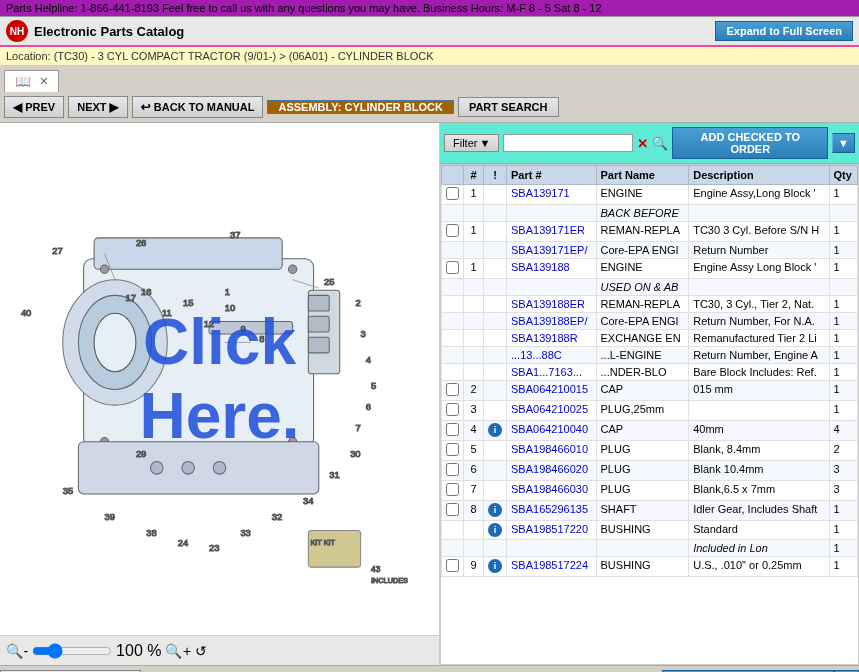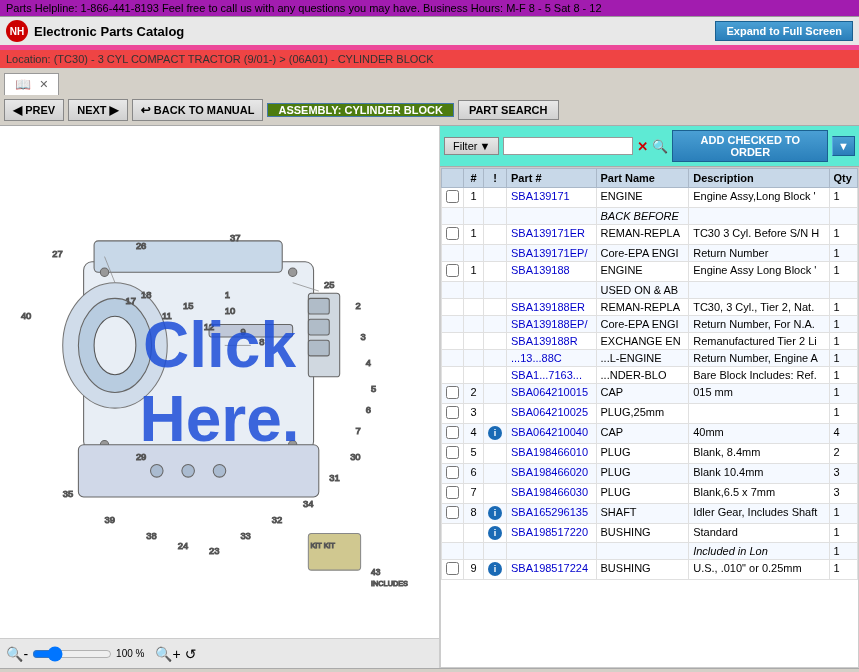--- a/index.html
+++ b/index.html
@@ -2,54 +2,54 @@
 <html><head>
   <meta charset="utf-8">
   <style>
     * { margin: 0; padding: 0; box-sizing: border-box; }
     body { font-family: Arial, sans-serif; font-size: 12px; background: #d4d0c8; width: 859px; height: 672px; overflow: hidden; }
 
     
     #top-bar { background: #a21caf; border-bottom: 1px solid #999; padding: 2px 6px; font-size: 11px; color: #000; }
 
     
-    #header { background: #e8e8e8; border-bottom: 5px solid #ec4899; display: flex; align-items: center; padding: 3px 6px; }
+    #header { background: #e8e8e8; border-bottom: 2px solid #ec4899; display: flex; align-items: center; padding: 3px 6px; }
     #header-logo { width: 22px; height: 22px; background: #c00; border-radius: 50%; display: inline-flex; align-items: center; justify-content: center; color: white; font-weight: bold; font-size: 10px; margin-right: 6px; }
     #header-title { font-size: 13px; font-weight: bold; flex: 1; }
     #page-layout-select { border: 1px solid #999; background: white; padding: 2px 4px; font-size: 11px; width: 160px; }
     #expand-btn { background: linear-gradient(to bottom, #4a9fd4, #2a7fba); color: white; border: 1px solid #1a6090; padding: 3px 10px; font-size: 11px; font-weight: bold; cursor: pointer; margin-left: 6px; }
 
     
-    #location-bar { background: #ef4444; border-bottom: 1px solid #ccc; padding: 3px 6px; font-size: 11px; color: #333; }
+    #location-bar { background: #fef9c3; border-bottom: 1px solid #ccc; padding: 3px 6px; font-size: 11px; color: #333; }
 
     
     #tab-bar { background: #d4d0c8; padding: 4px 4px 0; display: flex; align-items: flex-end; }
     #tab { background: white; border: 1px solid #999; border-bottom: none; padding: 3px 10px; font-size: 11px; display: flex; align-items: center; gap: 4px; }
     #tab-icon { color: #5a8fc2; font-size: 13px; }
     #tab-close { color: #666; cursor: pointer; font-size: 11px; margin-left: 4px; }
 
     
     #toolbar { background: #d4d0c8; padding: 4px 4px; display: flex; align-items: center; gap: 4px; border-bottom: 1px solid #aaa; }
     .toolbar-btn { display: flex; align-items: center; gap: 3px; padding: 3px 8px; font-size: 11px; font-weight: bold; border: 1px solid #888; cursor: pointer; background: linear-gradient(to bottom, #e8e8e8, #d0d0d0); color: #000; }
     .toolbar-btn .btn-icon { font-size: 12px; }
-    #assembly-label { background: #4d7c0f; color: white; padding: 0 10px; font-size: 11px; font-weight: bold; border: 1px solid #4477aa; }
+    #assembly-label { background: #a16207; color: white; padding: 0 10px; font-size: 11px; font-weight: bold; border: 1px solid #4477aa; }
     #part-search-btn { background: linear-gradient(to bottom, #e8e8e8, #d0d0d0); border: 1px solid #888; padding: 3px 10px; font-size: 11px; font-weight: bold; cursor: pointer; }
     #print-btn { background: linear-gradient(to bottom, #ffe066, #e6c800); border: 1px solid #cc9900; padding: 3px 10px; font-size: 11px; font-weight: bold; cursor: pointer; color: #000; }
 
     
     #main { display: flex; height: calc(672px - 130px); }
 
     
     #diagram-panel { width: 440px; background: white; border-right: 1px solid #ccc; position: relative; overflow: hidden; display: flex; flex-direction: column; }
     #diagram-area { flex: 1; background: white; display: flex; align-items: center; justify-content: center; position: relative; overflow: hidden; }
     #click-here-overlay { position: absolute; top: 50%; left: 50%; transform: translate(-50%, -50%); font-size: 64px; font-weight: bold; color: #1d4ed8; opacity: 0.85; pointer-events: none; text-align: center; }
     #diagram-footer { height: 30px; background: #e8e8e8; border-top: 1px solid #ccc; display: flex; align-items: center; padding: 0 6px; gap: 4px; }
     #zoom-out-btn { cursor: pointer; font-size: 14px; }
     #zoom-slider { flex: 1; max-width: 80px; }
-    #zoom-pct { font-size: 10px; min-width: 35px; text-align: left; }
+    #zoom-pct { font-size: 16px; min-width: 35px; text-align: left; }
     #zoom-in-btn { cursor: pointer; font-size: 14px; }
     #refresh-btn { cursor: pointer; font-size: 14px; }
 
     
     #parts-panel { flex: 1; display: flex; flex-direction: column; background: #f0f0f0; }
     #filter-bar { background: #5eead4; padding: 4px; display: flex; align-items: center; gap: 4px; border-bottom: 1px solid #aaa; }
     #filter-btn { background: linear-gradient(to bottom, #e8e8e8, #d0d0d0); border: 1px solid #888; padding: 2px 8px; font-size: 11px; cursor: pointer; display: flex; align-items: center; gap: 2px; }
     #filter-input { border: 1px solid #999; padding: 2px 4px; font-size: 11px; width: 130px; }
     #filter-clear { cursor: pointer; color: #cc0000; font-size: 13px; font-weight: bold; }
     #filter-search { cursor: pointer; font-size: 13px; color: #333; }
@@ -288,21 +288,21 @@
               <td><span class="part-link">SBA139188</span></td>
               <td>ENGINE</td>
               <td>Engine Assy Long Block '</td>
               <td>1</td>
             </tr>
             <tr>
               <td class="cb-col"></td>
               <td class="num-col"></td>
               <td class="info-col"></td>
               <td></td>
-              <td style="">USED ON &amp; AB</td>
+              <td style="font-style: italic;">USED ON &amp; AB</td>
               <td></td>
               <td></td>
             </tr>
             <tr>
               <td class="cb-col"></td>
               <td class="num-col"></td>
               <td class="info-col"></td>
               <td><span class="part-link">SBA139188ER</span></td>
               <td>REMAN-REPLA</td>
               <td>TC30, 3 Cyl., Tier 2, Nat.</td>

